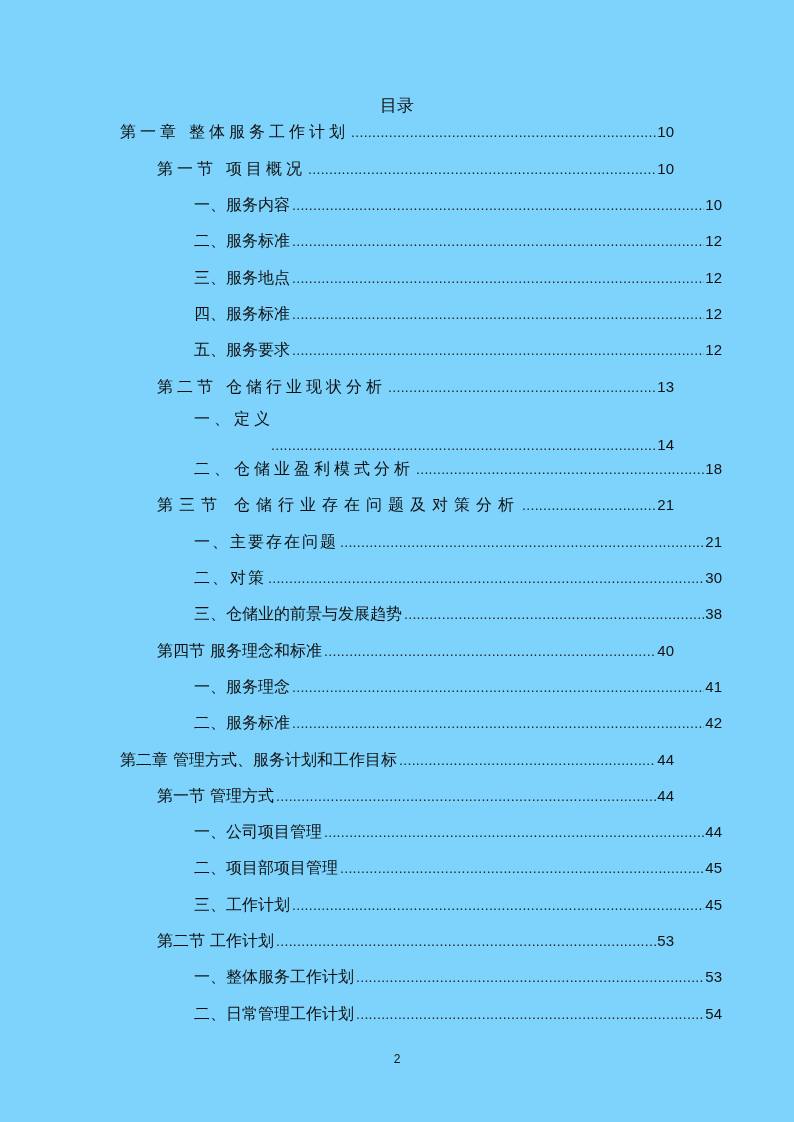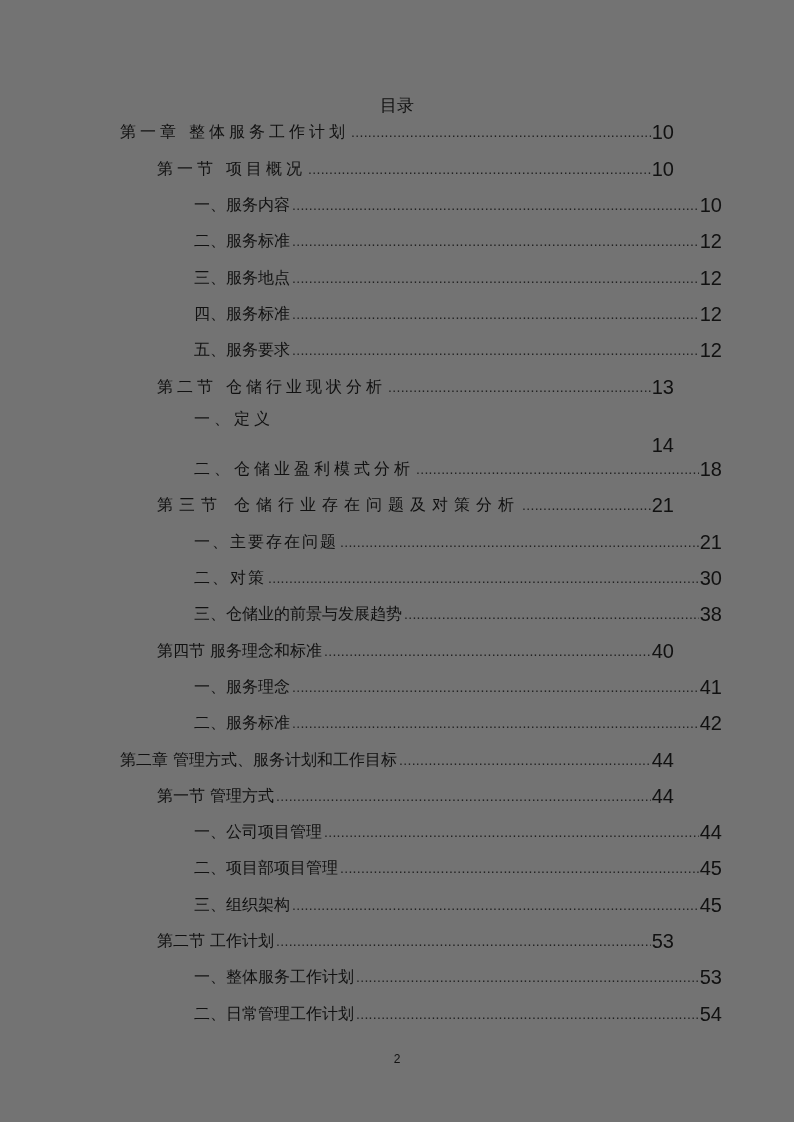--- a/index.html
+++ b/index.html
@@ -12,21 +12,21 @@
       height: 1122px;
       position: relative;
       overflow: hidden;
       font-family: "DejaVu Sans", "Liberation Sans", sans-serif;
       color: #111111;
     }
     .page {
       position: absolute;
       left: 0; top: 0;
       width: 794px; height: 1122px;
-      background: #737373;
+      background: #7dd3fc;
     }
     .toc-title {
       position: absolute;
       top: 94px;
       left: 0;
       width: 794px;
       text-align: center;
       font-size: 17px;
       line-height: 22px;
       font-family: "DejaVu Sans", sans-serif;
@@ -64,21 +64,21 @@
       color: #222;
       margin-bottom: 2px;
     }
     .toc-row .dots::before {
       content: "..............................................................................................................................................................................................................";
       letter-spacing: 0.3px;
     }
     .toc-row .page-num {
       flex: 0 0 auto;
       font-family: "Liberation Sans", sans-serif;
-      font-size: 20px;
+      font-size: 15px;
       line-height: 22px;
       padding-left: 1px;
     }
     .lvl1 { padding-left: 120px; padding-right: 120px; }
     .lvl2 { padding-left: 157px; padding-right: 120px; text-align: center; }
     .lvl3 { padding-left: 194px; padding-right: 72px; }
 
     
     .toc-row.wrap {
       height: 48px;
@@ -91,21 +91,20 @@
       letter-spacing: 4px;
     }
     .toc-row.wrap .second {
       position: absolute;
       left: 271px;
       right: 120px;
       top: 24px;
       display: flex;
       align-items: flex-end;
       height: 24px;
-      flex-direction: column;
     }
 
     .page-footer {
       position: absolute;
       top: 1052px;
       left: 0;
       width: 794px;
       text-align: center;
       font-family: "Liberation Sans", sans-serif;
       font-size: 12px;
@@ -242,21 +241,21 @@
       <span class="page-num">44</span>
     </div>
 
     <div class="toc-row lvl3" style="top:855px">
       <span class="label">二、项目部项目管理</span>
       <span class="dots"></span>
       <span class="page-num">45</span>
     </div>
 
     <div class="toc-row lvl3" style="top:892px">
-      <span class="label">三、组织架构</span>
+      <span class="label">三、工作计划</span>
       <span class="dots"></span>
       <span class="page-num">45</span>
     </div>
 
     <div class="toc-row lvl2" style="top:928px">
       <span class="label">第二节 工作计划</span>
       <span class="dots"></span>
       <span class="page-num">53</span>
     </div>
 

